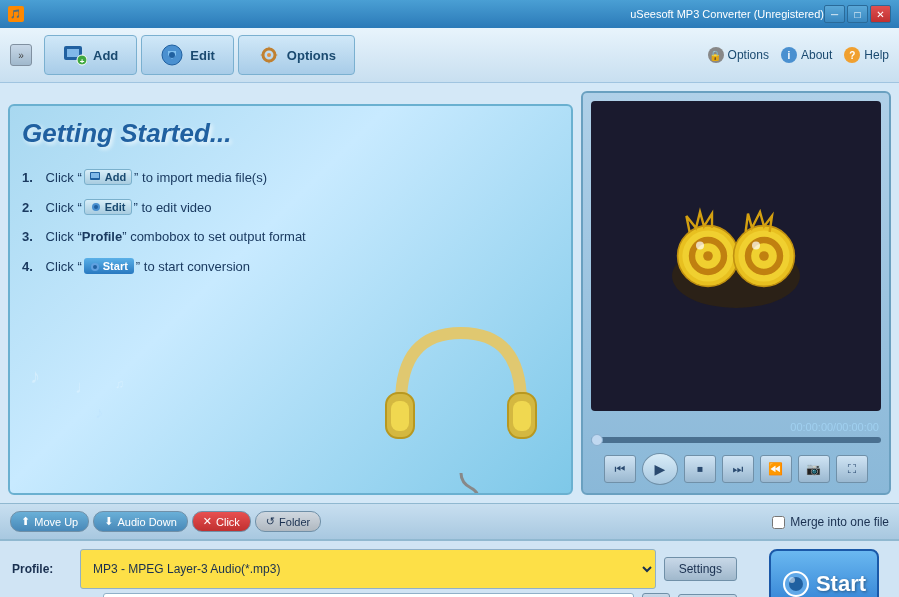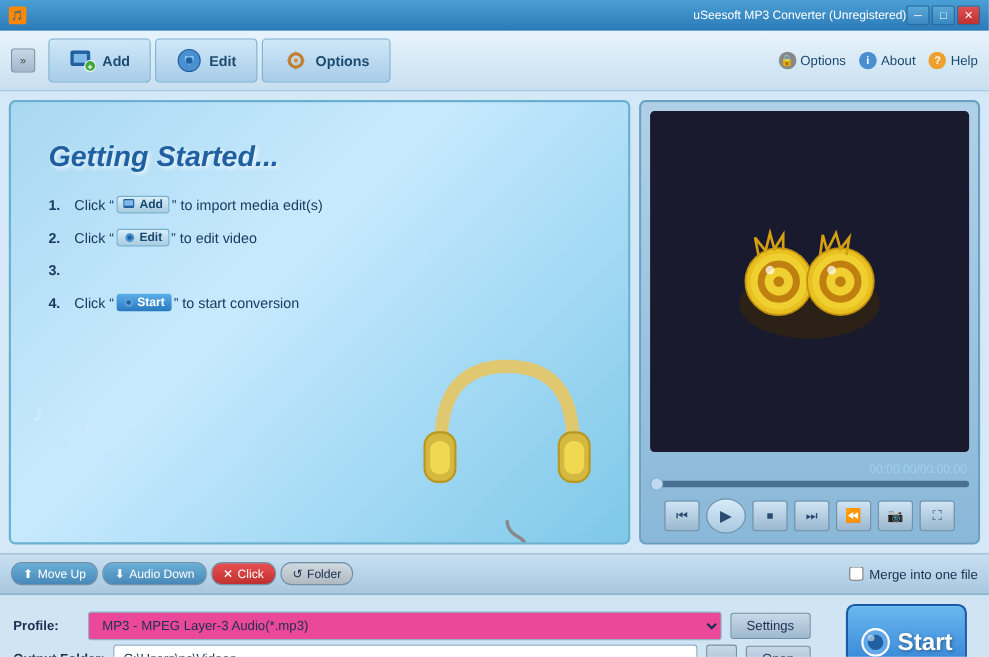--- a/index.html
+++ b/index.html
@@ -138,21 +138,22 @@
     }
 
     
     #getting-started {
       flex: 1;
       background: linear-gradient(135deg, #a8d8f0 0%, #c8eaff 40%, #7ec8e8 100%);
       border: 2px solid #6ab0d0;
       border-radius: 6px;
       position: relative;
       overflow: hidden;
-      padding: 34px;
+      padding: 12px;
+      margin-top: 13px;
     }
     #gs-title {
       font-size: 26px;
       font-weight: bold;
       color: #2060a0;
       text-shadow: 2px 2px 4px rgba(255,255,255,0.8);
       margin-bottom: 20px;
       font-style: italic;
     }
     .gs-step {
@@ -305,36 +306,36 @@
       font-size: 11px;
       cursor: pointer;
       color: #1a3050;
     }
     .btn-blue { background: linear-gradient(to bottom, #6ab0d8, #4888b8); color: white; }
     .btn-red { background: linear-gradient(to bottom, #e85050, #c03030); color: white; }
     .btn-gray { background: linear-gradient(to bottom, #d0d8e0, #b0b8c0); }
     .merge-check {
       margin-left: auto;
       display: flex;
-      align-items: flex-start;
+      align-items: flex-end;
       gap: 5px;
       color: #1a3050;
     }
     .settings-label {
       color: #1a3050;
       font-size: 12px;
       font-weight: bold;
       min-width: 60px;
     }
     .profile-select {
       flex: 1;
-      height: 26px;
+      height: 40px;
       border: 1px solid #90b0c8;
       border-radius: 3px;
-      background: #ec4899;
+      background: #fde047;
       padding: 0 8px;
       font-size: 12px;
       color: #1a3050;
     }
     .settings-btn {
       padding: 4px 14px;
       background: linear-gradient(to bottom, #c8d8e8, #a0b8cc);
       border: 1px solid #7090a8;
       border-radius: 3px;
       font-size: 12px;
@@ -477,38 +478,39 @@
     <div class="gs-step">
       <span class="gs-step-num">1.</span>
       <span>&nbsp;Click “</span>
       <span class="step-btn-inline">
         <svg width="12" height="10" viewBox="0 0 12 10">
             <rect x="0" y="0" width="10" height="8" rx="1" fill="#2060a0"></rect>
             <rect x="1" y="1" width="8" height="5" fill="#80b8e8"></rect>
           </svg>
         <span>Add</span>
       </span>
-      <span>” to import media edit(s)</span>
+      <span>” to import media file(s)</span>
     </div>
 
     <div class="gs-step">
       <span class="gs-step-num">2.</span>
       <span>&nbsp;Click “</span>
       <span class="step-btn-inline">
         <svg width="12" height="10" viewBox="0 0 12 10">
             <circle cx="6" cy="5" r="4" fill="#4a90d0"></circle>
             <circle cx="6" cy="5" r="2" fill="#2060a0"></circle>
           </svg>
         <span>Edit</span>
       </span>
       <span>” to edit video</span>
     </div>
 
     <div class="gs-step">
       <span class="gs-step-num">3.</span>
+      <span>&nbsp;Click “<strong>Profile</strong>” combobox to set output format</span>
     </div>
 
     <div class="gs-step">
       <span class="gs-step-num">4.</span>
       <span>&nbsp;Click “</span>
       <span class="step-btn-start">
         <svg width="10" height="10" viewBox="0 0 10 10" style="display:inline;vertical-align:middle">
             <circle cx="5" cy="5" r="4" fill="#60a0e0"></circle>
             <circle cx="5" cy="5" r="2" fill="#2060a0"></circle>
           </svg>

